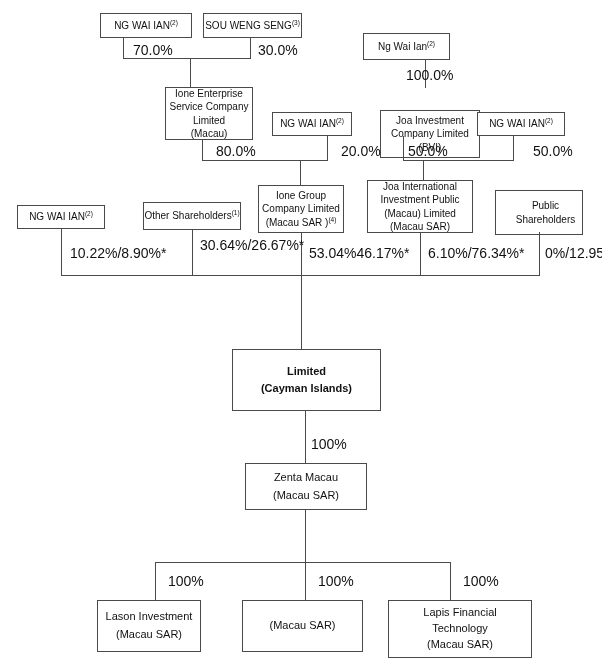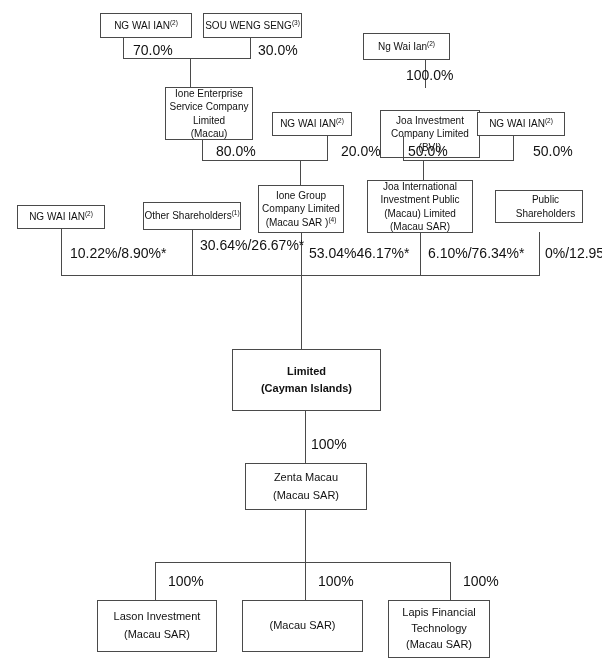--- a/index.html
+++ b/index.html
@@ -88,21 +88,21 @@
     <span class="ln">Ione Group</span>
     <span class="ln">Company Limited</span>
     <span class="ln"><span>(Macau SAR )</span><sup>(4)</sup></span>
   </div>
   <div class="box" style="left:367px;top:180px;width:106px;height:53px;">
     <span class="ln">Joa International</span>
     <span class="ln">Investment Public</span>
     <span class="ln">(Macau) Limited</span>
     <span class="ln">(Macau SAR)</span>
   </div>
-  <div class="box" style="left:495px;top:190px;width:88px;height:33px;padding-left:16px;">
+  <div class="box" style="left:495px;top:190px;width:88px;height:45px;padding-left:16px;">
     <span class="ln">Public</span>
     <span class="ln">Shareholders</span>
   </div>
 
   <div class="vline" style="left:61px;top:229px;height:46px;"></div>
   <div class="vline" style="left:192px;top:230px;height:45px;"></div>
   <div class="vline" style="left:301px;top:233px;height:42px;"></div>
   <div class="vline" style="left:420px;top:233px;height:42px;"></div>
   <div class="vline" style="left:539px;top:232px;height:43px;"></div>
   <div class="hline" style="left:61px;top:275px;width:479px;"></div>
@@ -129,26 +129,26 @@
 
   <div class="vline" style="left:305px;top:510px;height:52px;"></div>
   <div class="hline" style="left:155px;top:562px;width:296px;"></div>
   <div class="vline" style="left:155px;top:562px;height:38px;"></div>
   <div class="vline" style="left:305px;top:562px;height:38px;"></div>
   <div class="vline" style="left:450px;top:562px;height:38px;"></div>
   <div class="pct" style="left:168px;top:573px;">100%</div>
   <div class="pct" style="left:318px;top:573px;">100%</div>
   <div class="pct" style="left:463px;top:573px;">100%</div>
 
-  <div class="box big" style="left:97px;top:600px;width:120px;height:52px;line-height:1.6;">
+  <div class="box big" style="left:97px;top:600px;width:104px;height:52px;line-height:1.6;">
     <span class="ln">Lason Investment</span>
     <span class="ln">(Macau SAR)</span>
   </div>
   <div class="box big" style="left:242px;top:600px;width:121px;height:52px;line-height:1.6;">
     <span class="ln">(Macau SAR)</span>
   </div>
-  <div class="box big" style="left:388px;top:600px;width:102px;height:58px;line-height:1.45;">
+  <div class="box big" style="left:388px;top:600px;width:144px;height:58px;line-height:1.45;">
     <span class="ln">Lapis Financial</span>
     <span class="ln">Technology</span>
     <span class="ln">(Macau SAR)</span>
   </div>
 
 </div>
 
 </body></html>

